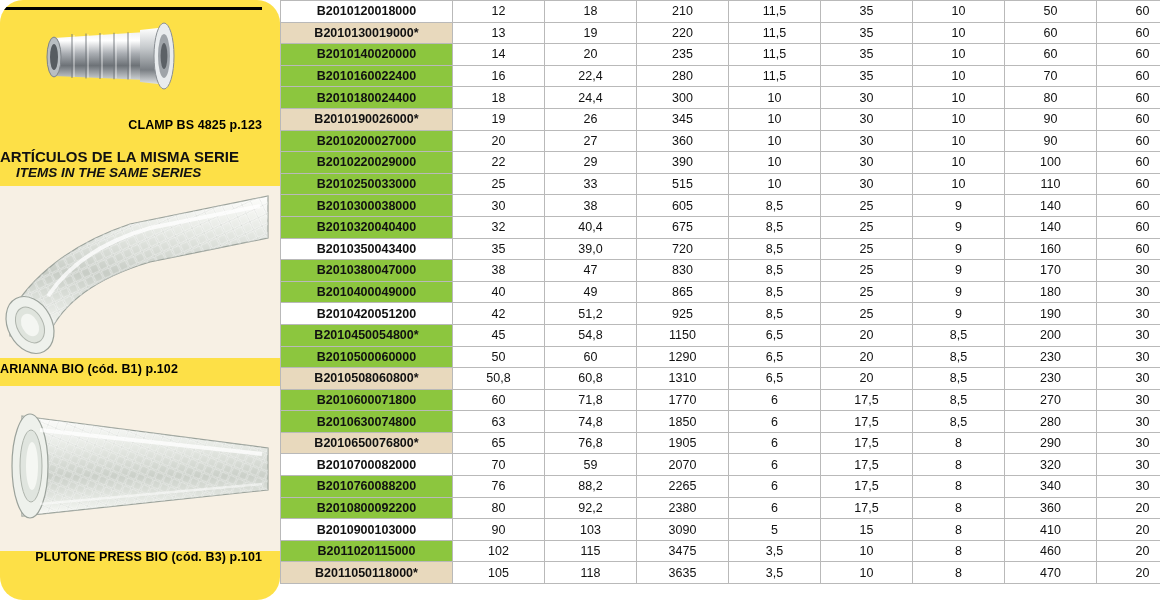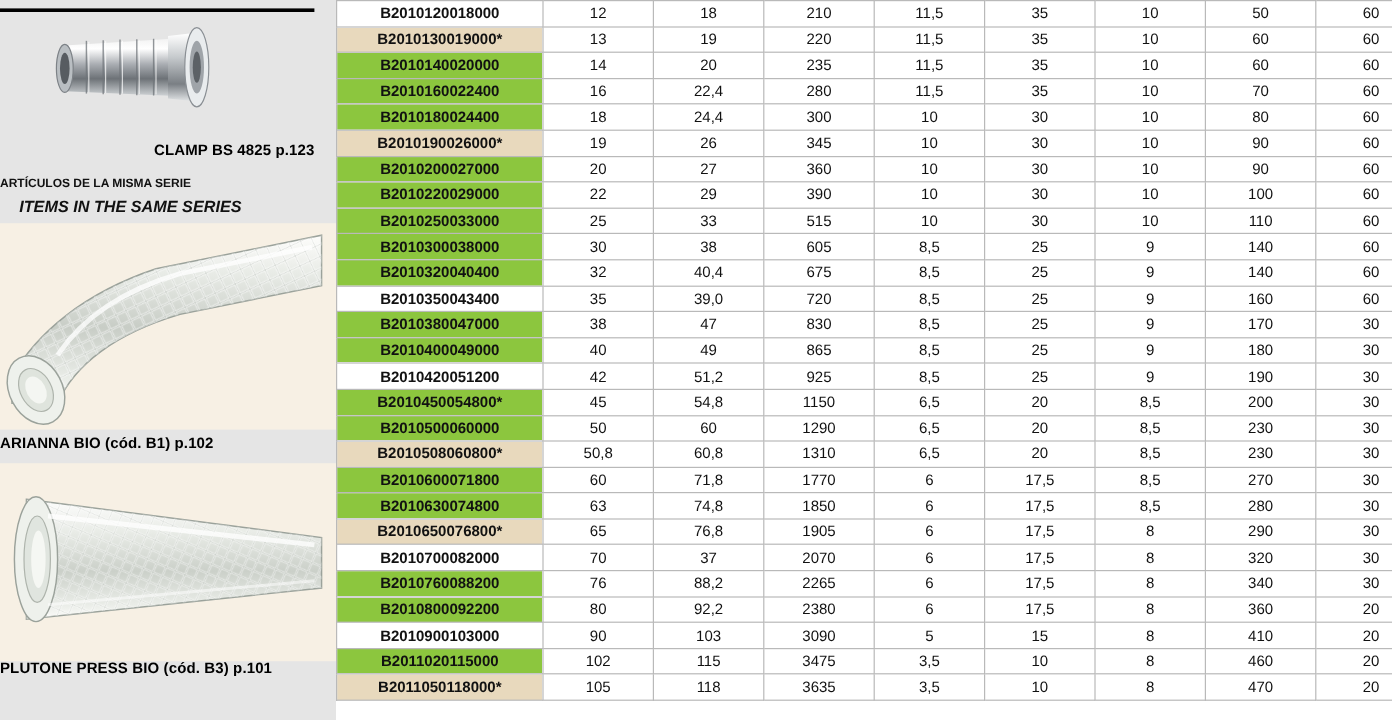--- a/index.html
+++ b/index.html
@@ -16,22 +16,23 @@
     height: 600px;
     display: flex;
     background: #ffffff;
   }
 
   
   .left-col {
     width: 280px;
     flex: 0 0 280px;
     position: relative;
-    background: #e5e5e5;
+    background: #fde047;
     overflow: hidden;
+    border-radius: 23px;
   }
   .top-rule {
     position: absolute;
     top: 7px; left: 0; width: 262px;
     height: 3px; background: #000;
   }
   .fitting-img {
     position: absolute;
     top: 18px; left: 28px;
     width: 160px; height: 78px;
@@ -45,21 +46,21 @@
     color: #000;
     letter-spacing: .1px;
   }
   .clamp-cap { top: 118px; left: 0; width: 262px; text-align: right; }
 
   .series-title {
     position: absolute;
     left: 0; top: 148px;
     width: 262px;
     font-weight: bold;
-    font-size: 10px;
+    font-size: 15px;
     color: #111;
   }
   .series-title-it {
     position: absolute;
     left: 16px; top: 165px;
     width: 262px;
     font-weight: bold;
     font-style: italic;
     font-size: 13.5px;
     color: #111;
@@ -73,21 +74,21 @@
   }
   .hose-box-2 {
     position: absolute;
     top: 386px; left: 0;
     width: 280px; height: 165px;
     background: #f7f0e4;
   }
   .hose-art { position: absolute; }
 
   .arianna-cap { top: 362px; left: 0; width: 262px; text-align: left; }
-  .plutone-cap { top: 550px; left: 0; width: 262px; }
+  .plutone-cap { top: 550px; left: 0; width: 262px; text-align: right; }
 
   
   .table-wrap {
     position: relative;
     flex: 1 1 auto;
     overflow: hidden;
     background: #ffffff;
   }
   table.spec {
     border-collapse: collapse;
@@ -486,21 +487,21 @@
             <td class="val-bold">1905</td>
             <td>6</td>
             <td>17,5</td>
             <td>8</td>
             <td>290</td>
             <td>30</td>
           </tr>
           <tr class="white">
             <td class="code">B2010700082000</td>
             <td>70</td>
-            <td>37</td>
+            <td>59</td>
             <td class="val-bold">2070</td>
             <td>6</td>
             <td>17,5</td>
             <td>8</td>
             <td>320</td>
             <td>30</td>
           </tr>
           <tr class="green">
             <td class="code">B2010760088200</td>
             <td>76</td>

